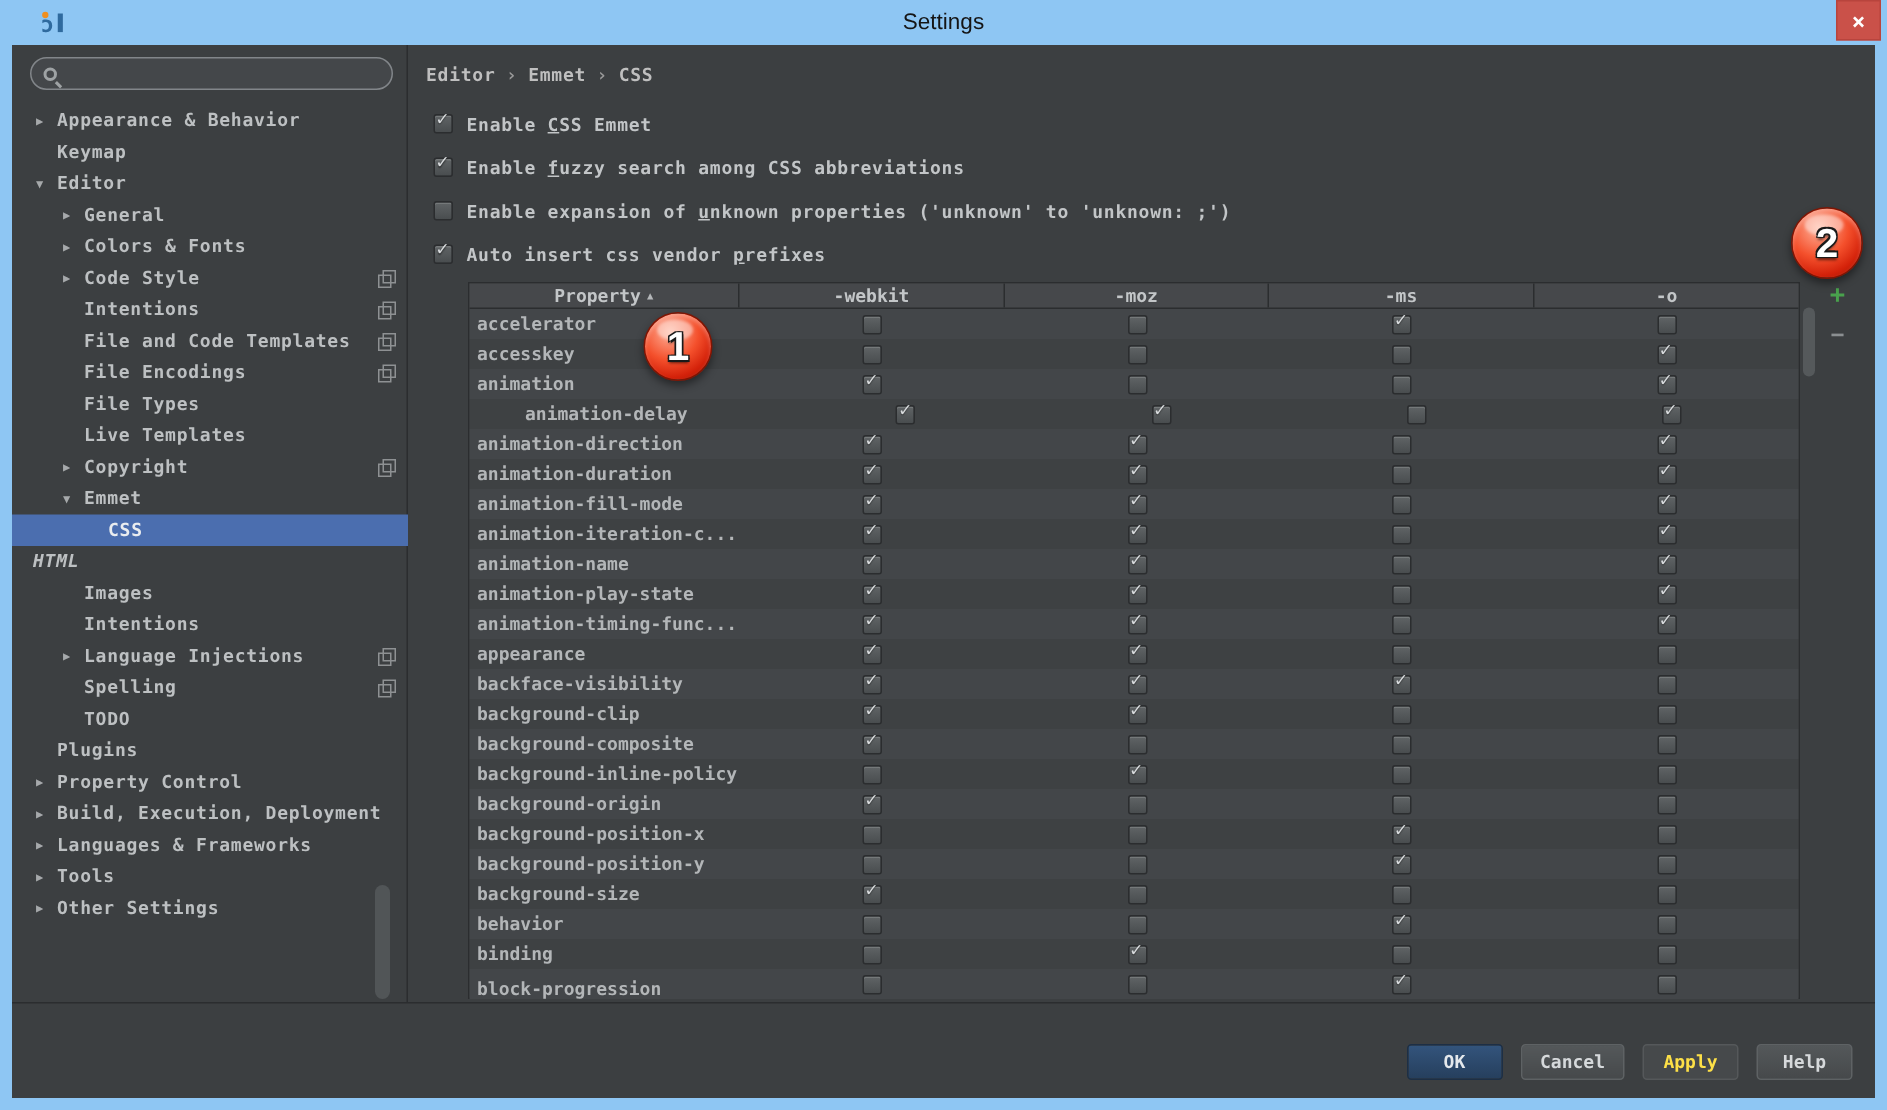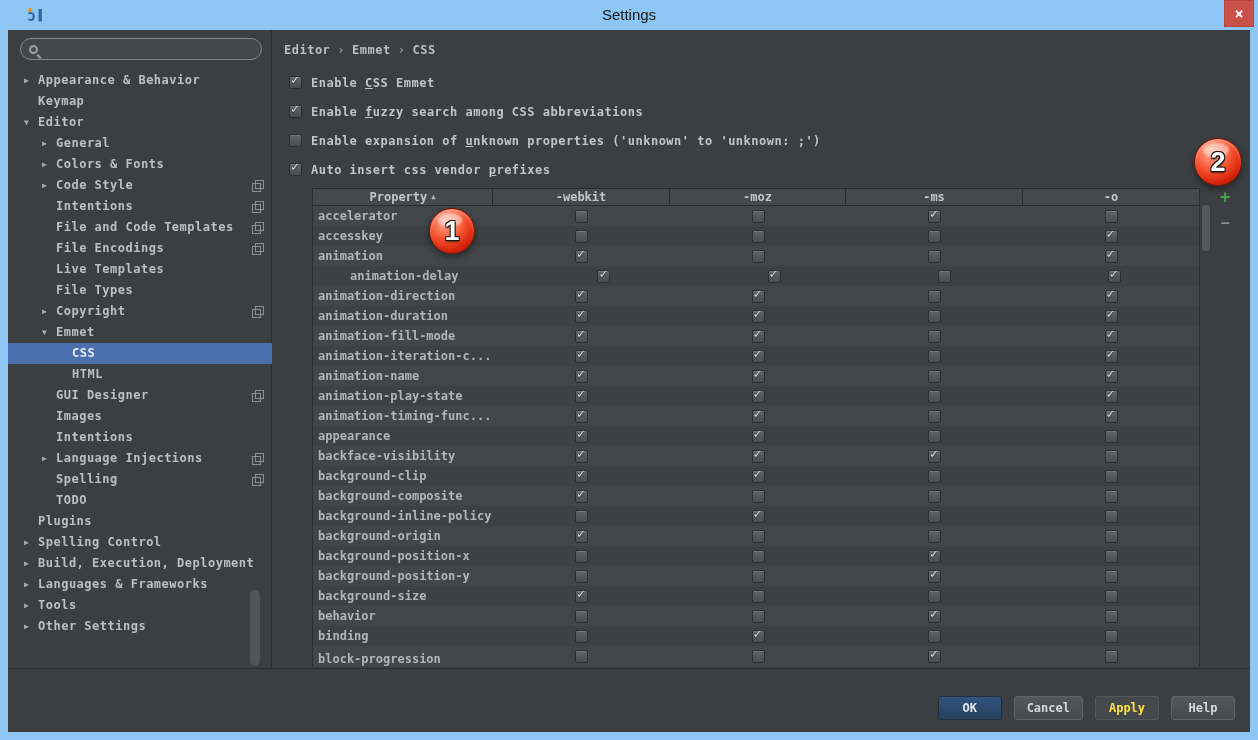--- a/index.html
+++ b/index.html
@@ -162,47 +162,42 @@
           <span class="tree-label">File and Code Templates</span>
           <span class="proj-icon"></span>
         </div>
         <div class="tree-row" style="padding-left: 34px;">
           <span class="tree-arrow"></span>
           <span class="tree-label">File Encodings</span>
           <span class="proj-icon"></span>
         </div>
         <div class="tree-row" style="padding-left: 34px;">
           <span class="tree-arrow"></span>
+          <span class="tree-label">File Types</span>
+        </div>
+        <div class="tree-row" style="padding-left: 34px;">
+          <span class="tree-arrow"></span>
           <span class="tree-label">Live Templates</span>
-        </div>
-        <div class="tree-row" style="padding-left: 34px;">
-          <span class="tree-arrow"></span>
-          <span class="tree-label">File Types</span>
         </div>
         <div class="tree-row" style="padding-left: 34px;">
           <span class="tree-arrow">▶</span>
           <span class="tree-label">Copyright</span>
           <span class="proj-icon"></span>
         </div>
         <div class="tree-row" style="padding-left: 34px;">
           <span class="tree-arrow">▼</span>
           <span class="tree-label">Emmet</span>
         </div>
         <div class="tree-row selected" style="padding-left: 50px;">
           <span class="tree-arrow"></span>
           <span class="tree-label">CSS</span>
         </div>
-        <div class="tree-row" style="padding-left: 50px;">
+        <div class="tree-row" style=" font-style: italic;">
           <span class="tree-arrow"></span>
           <span class="tree-label">HTML</span>
-        </div>
-        <div class="tree-row" style="padding-left: 34px;">
-          <span class="tree-arrow"></span>
-          <span class="tree-label">GUI Designer</span>
-          <span class="proj-icon"></span>
         </div>
         <div class="tree-row" style="padding-left: 34px;">
           <span class="tree-arrow"></span>
           <span class="tree-label">Images</span>
         </div>
         <div class="tree-row" style="padding-left: 34px;">
           <span class="tree-arrow"></span>
           <span class="tree-label">Intentions</span>
         </div>
         <div class="tree-row" style="padding-left: 34px;">
@@ -218,21 +213,21 @@
         <div class="tree-row" style="padding-left: 34px;">
           <span class="tree-arrow"></span>
           <span class="tree-label">TODO</span>
         </div>
         <div class="tree-row" style="padding-left: 16px;">
           <span class="tree-arrow"></span>
           <span class="tree-label">Plugins</span>
         </div>
         <div class="tree-row" style="padding-left: 16px;">
           <span class="tree-arrow">▶</span>
-          <span class="tree-label">Spelling Control</span>
+          <span class="tree-label">Property Control</span>
         </div>
         <div class="tree-row" style="padding-left: 16px;">
           <span class="tree-arrow">▶</span>
           <span class="tree-label">Build, Execution, Deployment</span>
         </div>
         <div class="tree-row" style="padding-left: 16px;">
           <span class="tree-arrow">▶</span>
           <span class="tree-label">Languages &amp; Frameworks</span>
         </div>
         <div class="tree-row" style="padding-left: 16px;">

